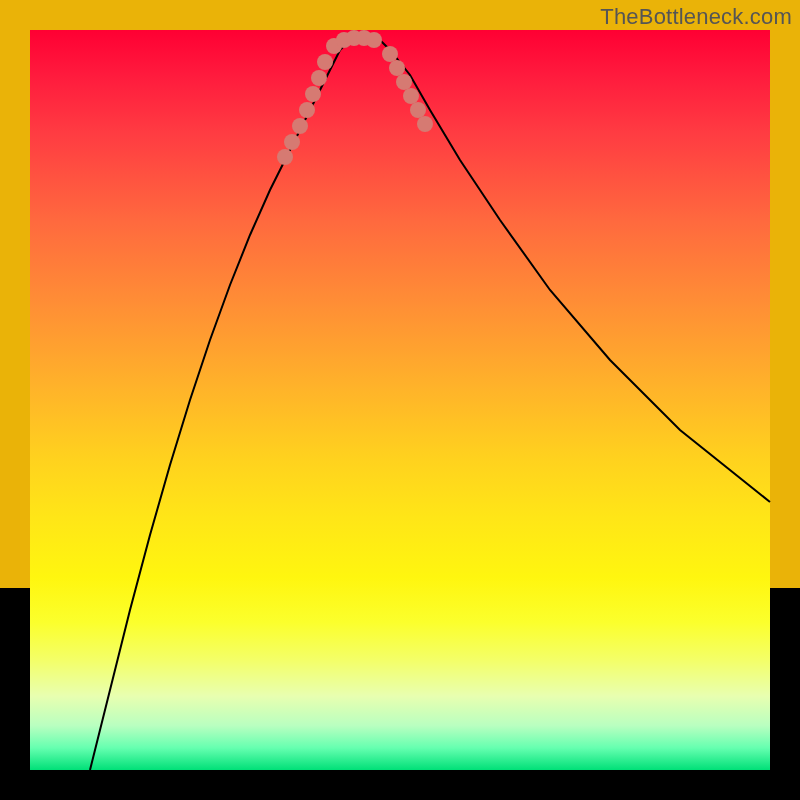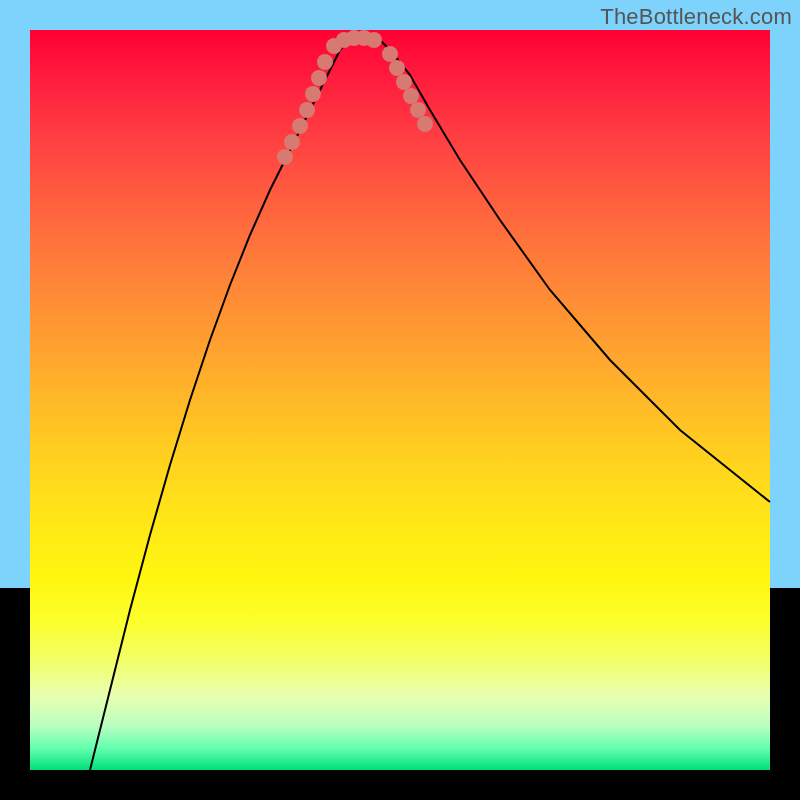--- a/index.html
+++ b/index.html
@@ -1,21 +1,21 @@
 <!DOCTYPE html>
 <html><head>
 <meta charset="utf-8">
 <style>
   * { margin: 0; padding: 0; box-sizing: border-box; }
   html, body { width: 800px; height: 800px; overflow: hidden; background: #000; font-family: Arial, Helvetica, sans-serif; }
   .frame {
     position: absolute;
     left: 0; top: 0;
     width: 800px; height: 588px;
-    background: #7dd3fc;
+    background: #eab308;
   }
   .plot-area {
     position: absolute;
     left: 30px; top: 30px;
     width: 740px; height: 740px;
     background: linear-gradient(to bottom,
       #ff0033 0%,
       #ff1a3d 6%,
       #ff3c42 14%,
       #ff6a3e 26%,

